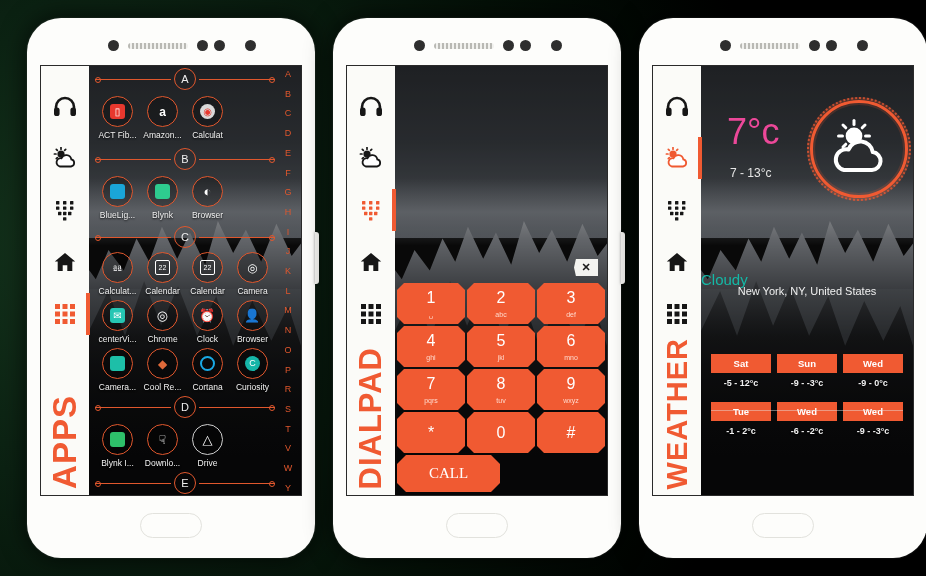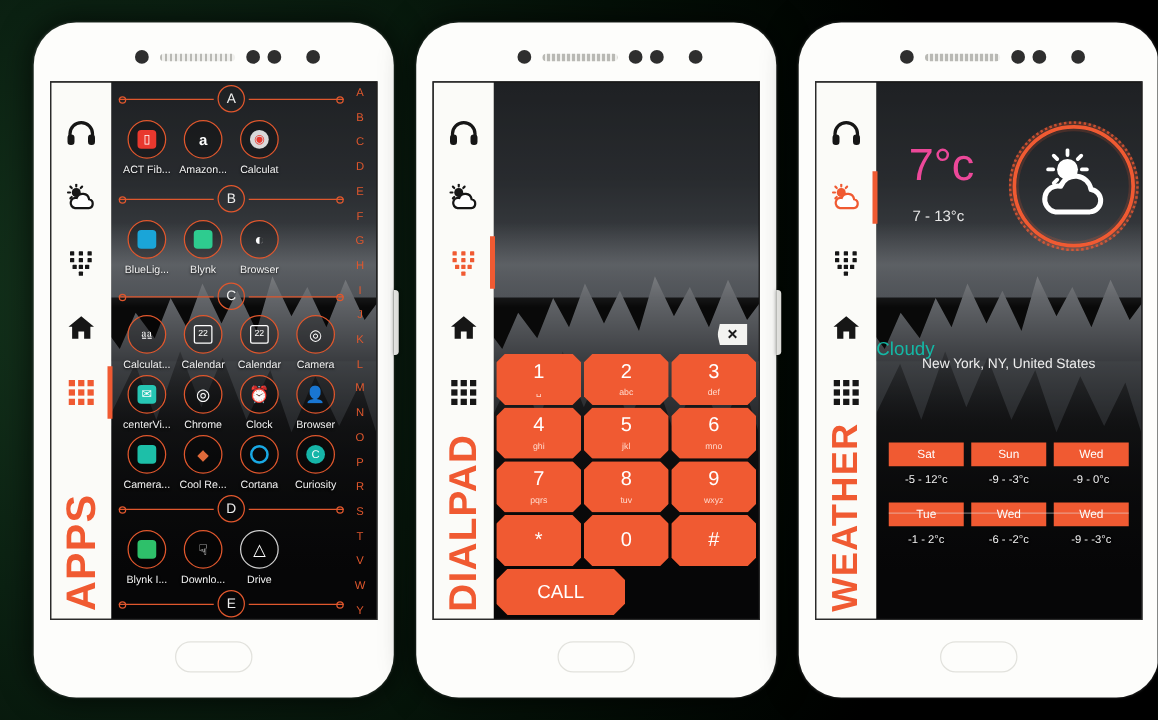--- a/index.html
+++ b/index.html
@@ -167,41 +167,41 @@
     clip-path:polygon(7px 0,calc(100% - 7px) 0,100% 7px,100% calc(100% - 7px),calc(100% - 7px) 100%,7px 100%,0 calc(100% - 7px),0 7px);
     display:flex; flex-direction:column; align-items:center; justify-content:center;
     color:#fff;
   }
   .key .num { font-size:16px; line-height:1; }
   .key .sub { font-size:7px; line-height:1; margin-top:5px; color:#ffd9cc; }
   .actionrow { display:grid; grid-template-columns:1fr 1fr; gap:2px; padding:2px 2px 3px; }
   .actbtn {
     background:#f05a32; height:37px; color:#fff; font-size:15px;
     clip-path:polygon(9px 0,calc(100% - 9px) 0,100% 9px,100% calc(100% - 9px),calc(100% - 9px) 100%,9px 100%,0 calc(100% - 9px),0 9px);
-    display:flex; align-items:center; justify-content:center;
+    display:flex; align-items:center; justify-content:center;font-family:Liberation Serif, serif;
   }
 
   
   .weatherview { position:absolute; inset:0; z-index:2; }
   .wx-temp { position:absolute; left:26px; top:48px; font-size:36px; color:#ec4899; line-height:1; }
   .wx-range { position:absolute; left:29px; top:100px; font-size:12px; color:#e6e6e6; }
   .wx-badge {
     position:absolute; right:5px; top:34px; width:98px; height:98px;
     border-radius:50%;
     border:3px solid #f05a32;
     box-shadow:0 0 0 3px rgba(240,90,50,.22), inset 0 0 0 2px rgba(240,90,50,.18);
   }
   .wx-badge::before {
     content:""; position:absolute; inset:-6px; border-radius:50%;
     border:2px dotted rgba(240,90,50,.75);
   }
   .wx-cond { position:absolute; left:0; right:0; top:194px; text-align:left; font-size:15px; color:#14b8a6;margin-top:11px; }
   .wx-loc { position:absolute; left:0; right:0; top:219px; text-align:center; font-size:11px; color:#efefef; }
   .wx-forecast { position:absolute; left:10px; right:10px; top:288px; }
-  .wx-frow { display:flex; gap:6px; margin-bottom:14px; }
+  .wx-frow { display:flex; gap:6px; margin-bottom:14px;font-weight:bold; }
   .wx-fcell { flex:1 1 0; text-align:center; }
   .wx-fday {
     background:#f05a32; color:#fff; font-size:9.5px;
     padding:4px 0; display:block;
   }
   .wx-ftemp { display:block; margin-top:5px; font-size:9px; color:#f0f0f0; text-shadow:0 1px 2px #000; }
   .wx-divider { position:absolute; left:10px; right:10px; top:344px; height:1px; background:rgba(230,230,230,.45); }
 </style>
 </head>
 <body>

